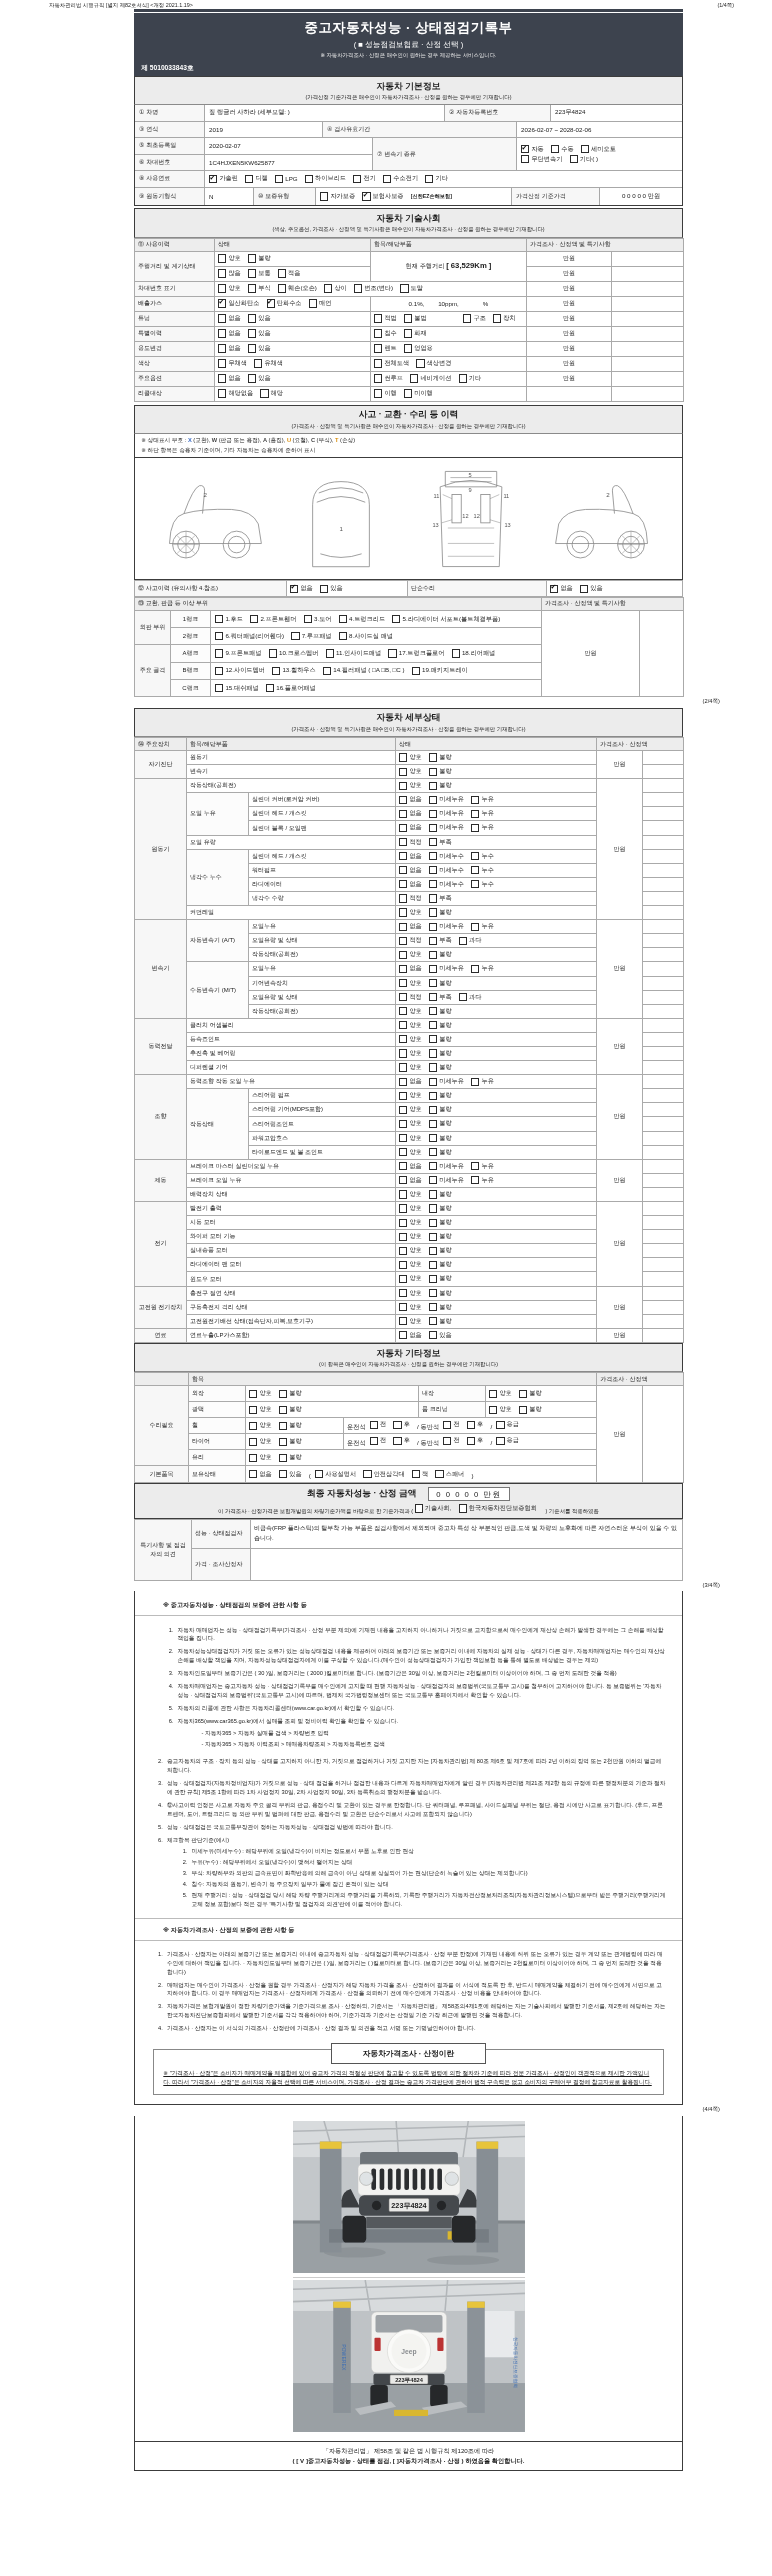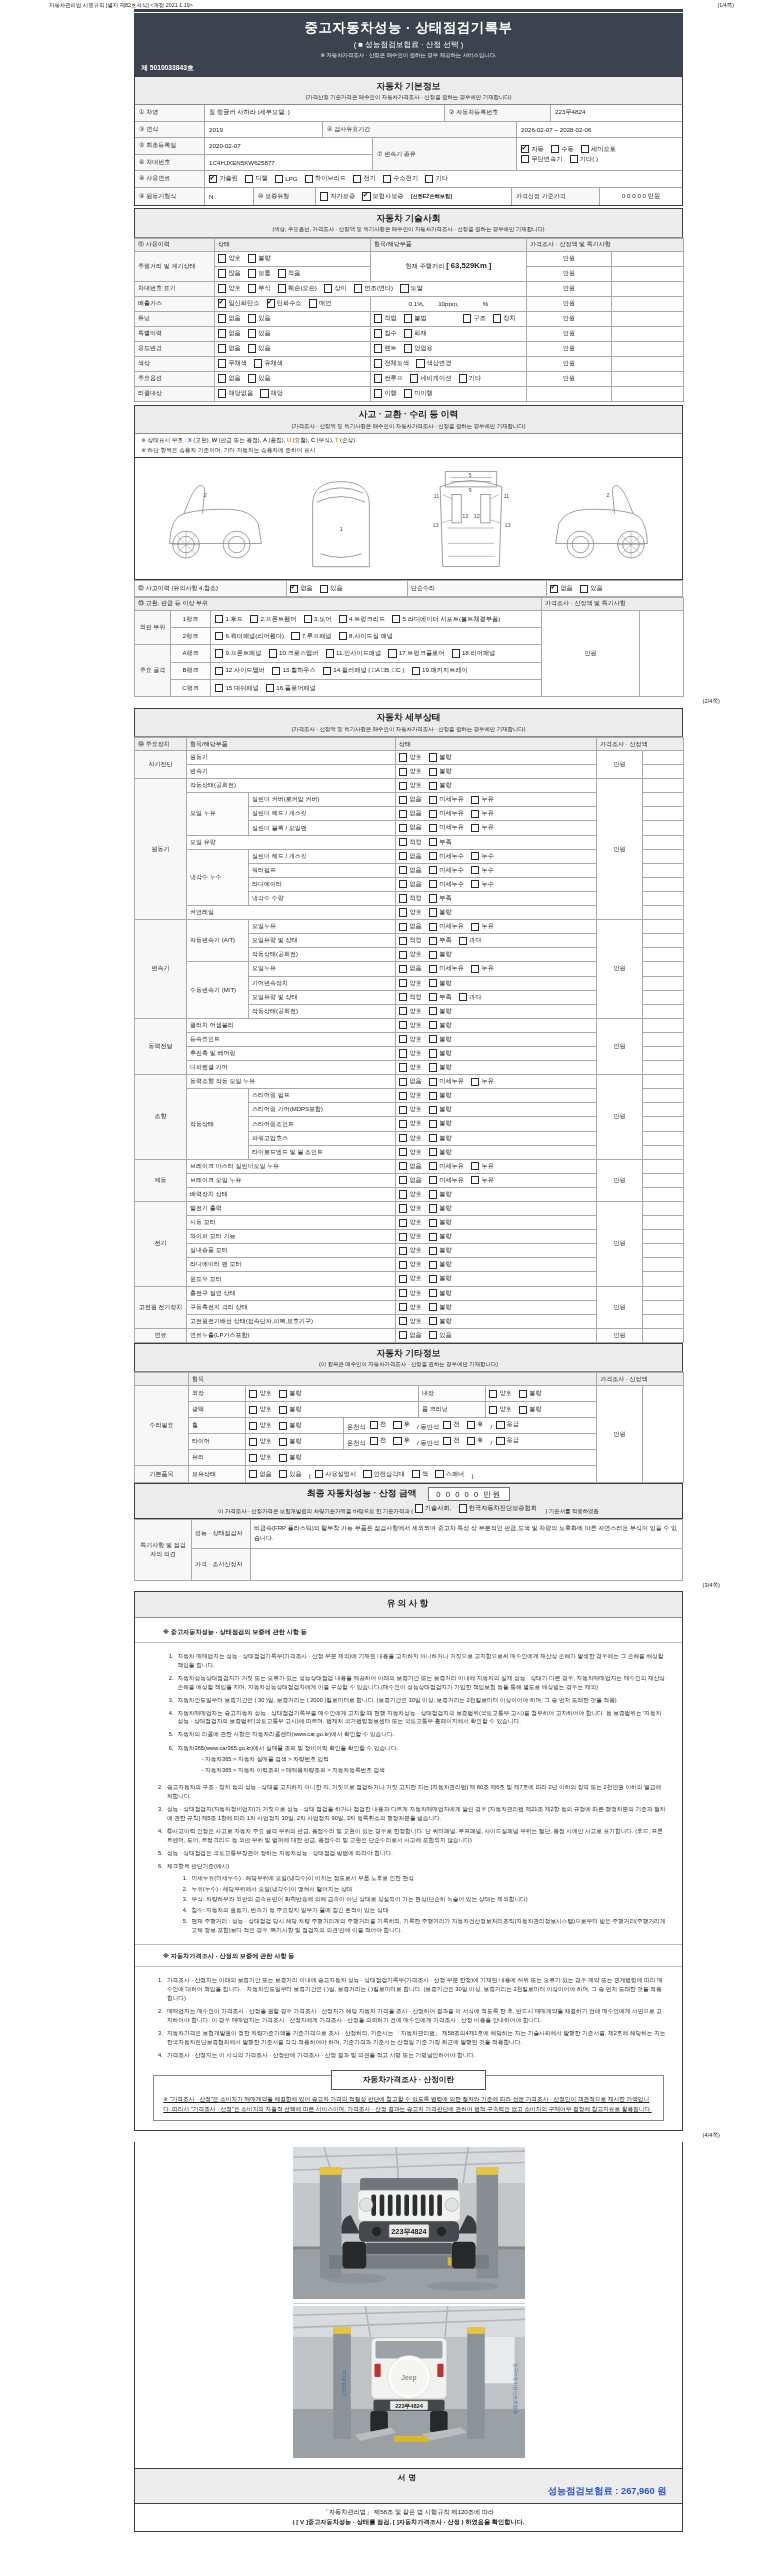--- a/index.html
+++ b/index.html
@@ -1348,23 +1348,20 @@
       <td style="font-size:6px;line-height:1.6">비금속(FRP 플라스틱)의 탈부착 가능 부품은 점검사항에서 제외되며 중고차 특성 상 부분적인 판금,도색 및 차량의 노후화에 따른 자연스러운 부식이 있을 수 있습니다.</td>
     </tr>
     <tr style="height:32px">
       <td class="lab">가격 · 조사산정자</td>
       <td></td>
     </tr>
   </tbody>
     </table>
   <div class="pgmark">(3/4쪽)</div>
 
-  <div class="sechead" style="border-top:1px solid #3c3c3c;padding:6.2px 0">
-    <div class="t" style="letter-spacing:2.1px">유의사항</div>
-  </div>
   <div class="noticebody">
     <div class="nsechead">※ 중고자동차성능 · 상태점검의 보증에 관한 사항 등</div>
     <div class="g1" id="notice-sec1">
         <div class="nitem">
           <span class="nnum">1.</span>
           <span class="ntext">자동차 매매업자는 성능 · 상태점검기록부(가격조사 · 산정 부분 제외)에 기재된 내용을 고지하지 아니하거나 거짓으로 고지함으로써 매수인에게 재산상 손해가 발생한 경우에는 그 손해를 배상할 책임을 집니다.</span>
         </div>
         <div class="nitem">
           <span class="nnum">2.</span>
           <span class="ntext">자동차성능상태점검자가 거짓 또는 오류가 있는 성능상태점검 내용을 제공하여 아래의 보증기간 또는 보증거리 이내에 자동차의 실제 성능 · 상태가 다른 경우, 자동차매매업자는 매수인의 재산상 손해를 배상할 책임을 지며, 자동차성능상태점검자에게 이를 구상할 수 있습니다.(매수인이 성능상태점검자가 가입한 책임보험 등을 통해 별도로 배상받는 경우는 제외)</span>
@@ -1536,23 +1533,19 @@
         <rect x="150" y="204" width="34" height="42" rx="6" fill="#26282a"></rect>
         <rect x="266" y="204" width="34" height="42" rx="6" fill="#26282a"></rect>
       </g>
       <path d="M120 250 l70 -14 l10 10 l-70 16 z" fill="#b9bdc0"></path>
       <path d="M250 248 l76 -12 l12 10 l-76 16 z" fill="#b9bdc0"></path>
       <rect x="196" y="252" width="66" height="12" fill="#d9b72f"></rect>
       <text x="428" y="160" font-size="9" fill="#3e6fb5" text-anchor="middle" transform="rotate(90 428 160)">한국자동차진단보증협회</text>
     </svg>
   </div>
 
-  <div class="signbox">
-    <div class="st">서명</div>
-    <div class="fee">성능점검보험료 : 267,960 원</div>
-  </div>
   <div class="confirmbox">
     <div>「자동차관리법」 제58조 및 같은 법 시행규칙 제120조에 따라</div>
     <div class="c2">( [ V ]중고자동차성능 · 상태를 점검, [    ]자동차가격조사 · 산정 ) 하였음을 확인합니다.</div>
   </div>
 
 </div>
 
 
 </body></html>

